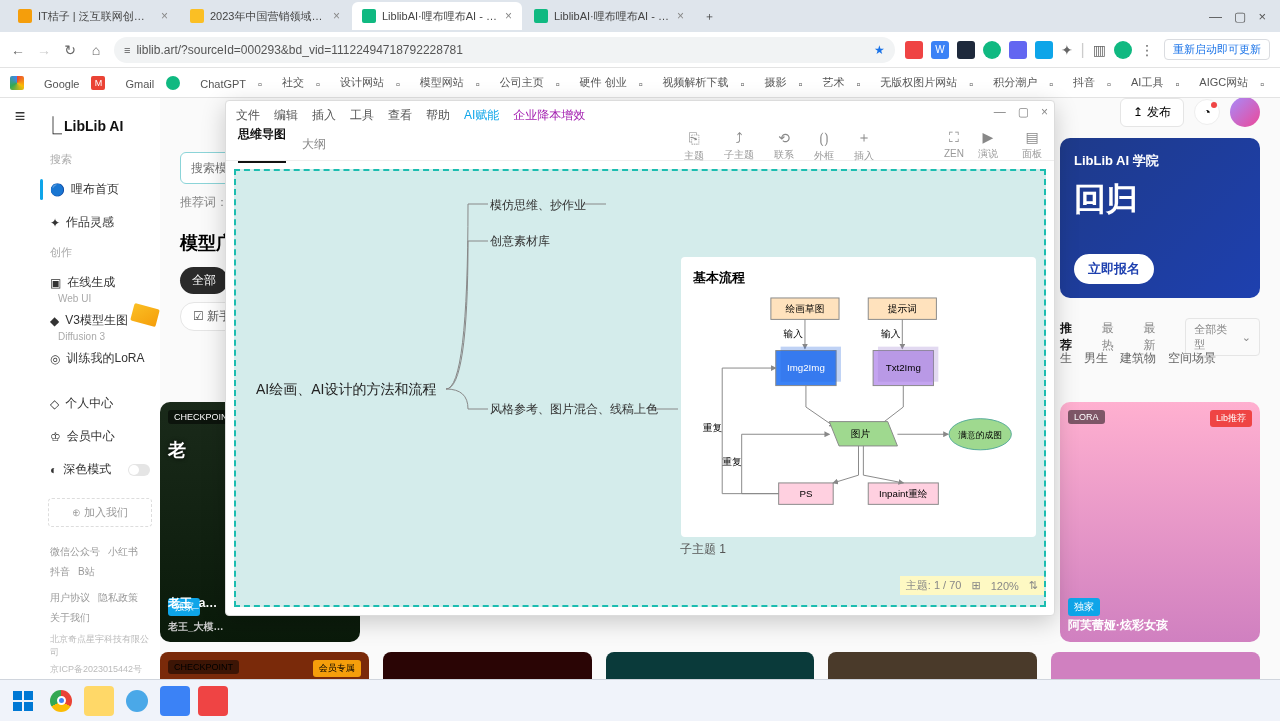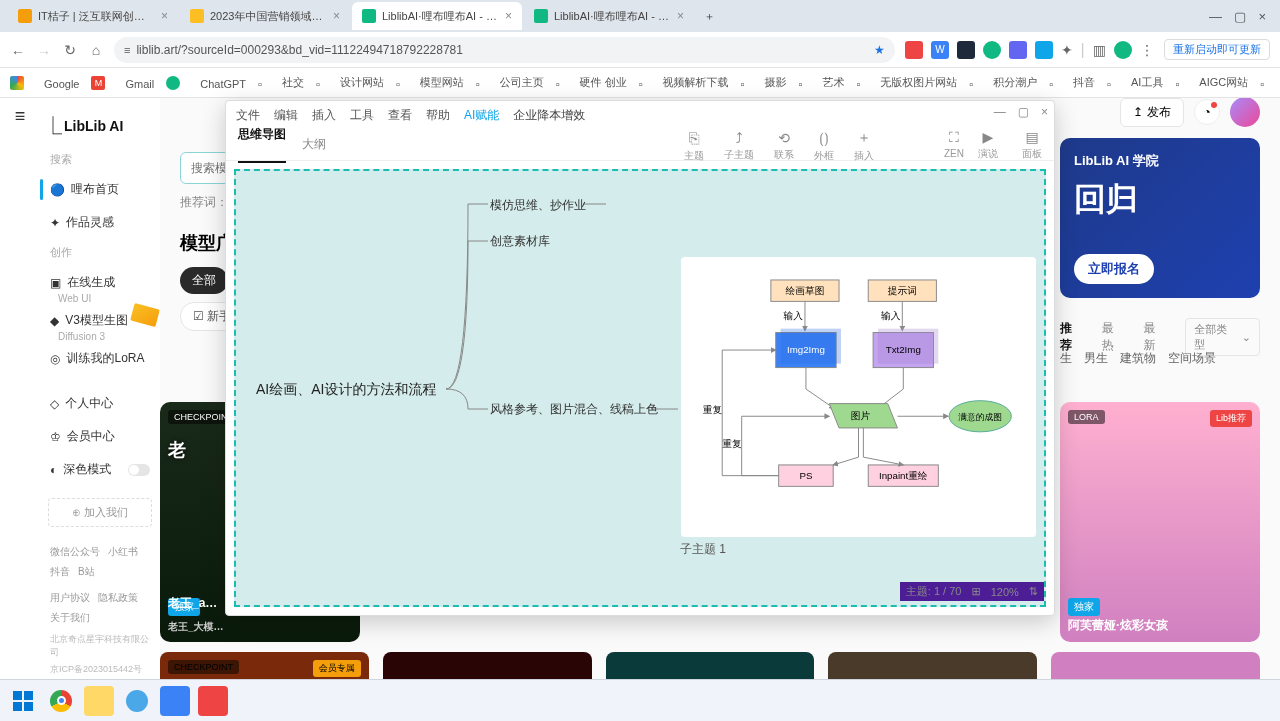--- a/index.html
+++ b/index.html
@@ -72,21 +72,21 @@
 .card-title { position: absolute; bottom: 8px; left: 8px; right: 8px; font-size: 12px; font-weight: 600; }
 .card-meta { position: absolute; top: 36px; left: 8px; font-size: 18px; font-weight: 700; text-shadow: 0 0 4px #000; }
 
 .gallery2 { display: flex; gap: 14px; margin-top: 14px; }
 .card2 { flex: 1; height: 70px; border-radius: 8px; position: relative; overflow: hidden; }
 
 
 .mm-window { position: absolute; left: 225px; top: 100px; width: 830px; height: 516px; background: #fff; border: 1px solid #dcdcdc; border-radius: 4px; box-shadow: 0 6px 24px rgba(0,0,0,.2); z-index: 100; display: flex; flex-direction: column; }
 .mm-menu { height: 28px; display: flex; align-items: center; padding: 4px 10px; font-size: 12px; color: #555; gap: 14px; }
 .mm-menu .ai { color: #0ea5e9; }
-.mm-menu .cp { color: #404040; }
+.mm-menu .cp { color: #a21caf; }
 .mm-winbtn { position: absolute; right: 6px; top: 4px; display: flex; gap: 12px; font-size: 12px; color: #888; }
 .mm-tabs { height: 32px; display: flex; align-items: center; padding: 0 12px; gap: 16px; font-size: 12px; color: #888; border-bottom: 1px solid #eee; }
 .mm-tabs .act { color: #111; font-weight: 600; border-bottom: 2px solid #111; padding-bottom: 18px; }
 .mm-tools { position: absolute; right: 60px; top: 28px; display: flex; gap: 20px; font-size: 10px; color: #999; align-items: center; }
 .mm-tool { display: flex; flex-direction: column; align-items: center; gap: 2px; }
 .mm-tool .ico { font-size: 14px; color: #888; }
 .mm-right-tools { position: absolute; right: 12px; top: 28px; display: flex; gap: 14px; font-size: 10px; color: #999; }
 .mm-canvas { flex: 1; margin: 8px; border: 2px dashed #1bbdb0; background: #d4eceb; position: relative; overflow: hidden; }
 .mm-root { position: absolute; left: 20px; top: 210px; font-size: 14px; color: #222; }
 .mm-br { position: absolute; font-size: 12px; color: #333; }
@@ -96,21 +96,21 @@
 .mm-tag { position: absolute; left: 373px; top: 18px; border: 2px dashed #0ea5e9; background: #fff; padding: 6px 10px; font-size: 12px; border-radius: 4px; }
 .mm-sub { position: absolute; left: 444px; top: 370px; font-size: 12px; color: #555; }
 
 .flow-panel { position: absolute; right: 8px; top: 86px; width: 355px; height: 280px; background: #fff; border-radius: 4px; padding: 12px; }
 .flow-title { font-size: 13px; font-weight: 700; }
 .flow-svg { width: 100%; height: 240px; }
 .fbox { stroke: #888; stroke-width: 1; }
 .ftxt { font-size: 10px; text-anchor: middle; }
 .farrow { stroke: #888; stroke-width: 1; fill: none; marker-end: url(#arr); }
 
-.mm-status { position: absolute; bottom: 14px; right: 10px; font-size: 11px; color: #888; display: flex; gap: 10px; align-items: center; background: #4c1d95; padding: 2px 6px; }
+.mm-status { position: absolute; bottom: 20px; right: 10px; font-size: 11px; color: #888; display: flex; gap: 10px; align-items: center; background: #fef9c3; padding: 2px 6px; }
 
 
 .taskbar { position: absolute; bottom: 0; left: 0; right: 0; height: 42px; background: #f0f3fa; display: flex; align-items: center; padding: 0 8px; gap: 8px; border-top: 1px solid #d0d5dd; }
 .tb-ico { width: 30px; height: 30px; border-radius: 4px; display: flex; align-items: center; justify-content: center; }
 </style>
 </head>
 <body>
 
 <div class="browser-tabs">
   <div class="tab">
@@ -412,20 +412,21 @@
       <path d="M 347 33 L 370 33" stroke="#888" fill="none"></path>
       <path d="M 415 238 L 442 238" stroke="#888" fill="none"></path>
     </svg>
     <div class="mm-root">AI绘画、AI设计的方法和流程</div>
     <div class="mm-br mm-br1">模仿思维、抄作业</div>
     <div class="mm-br mm-br2">创意素材库</div>
     <div class="mm-br mm-br3">风格参考、图片混合、线稿上色</div>
     <div class="mm-sub">子主题 1</div>
 
     <div class="flow-panel">
+      <div class="flow-title">基本流程</div>
       <svg class="flow-svg" viewBox="0 0 340 240">
         <defs>
             <marker id="arr" markerWidth="6" markerHeight="6" refX="5" refY="3" orient="auto">
               <path d="M0,0 L6,3 L0,6" fill="#888"></path>
             </marker>
           </defs>
 
         <rect class="fbox" x="80" y="8" width="70" height="22" fill="#ffe2bd"></rect>
           <text class="ftxt" x="115" y="22">绘画草图</text>
         <rect class="fbox" x="180" y="8" width="70" height="22" fill="#ffe2bd"></rect>

